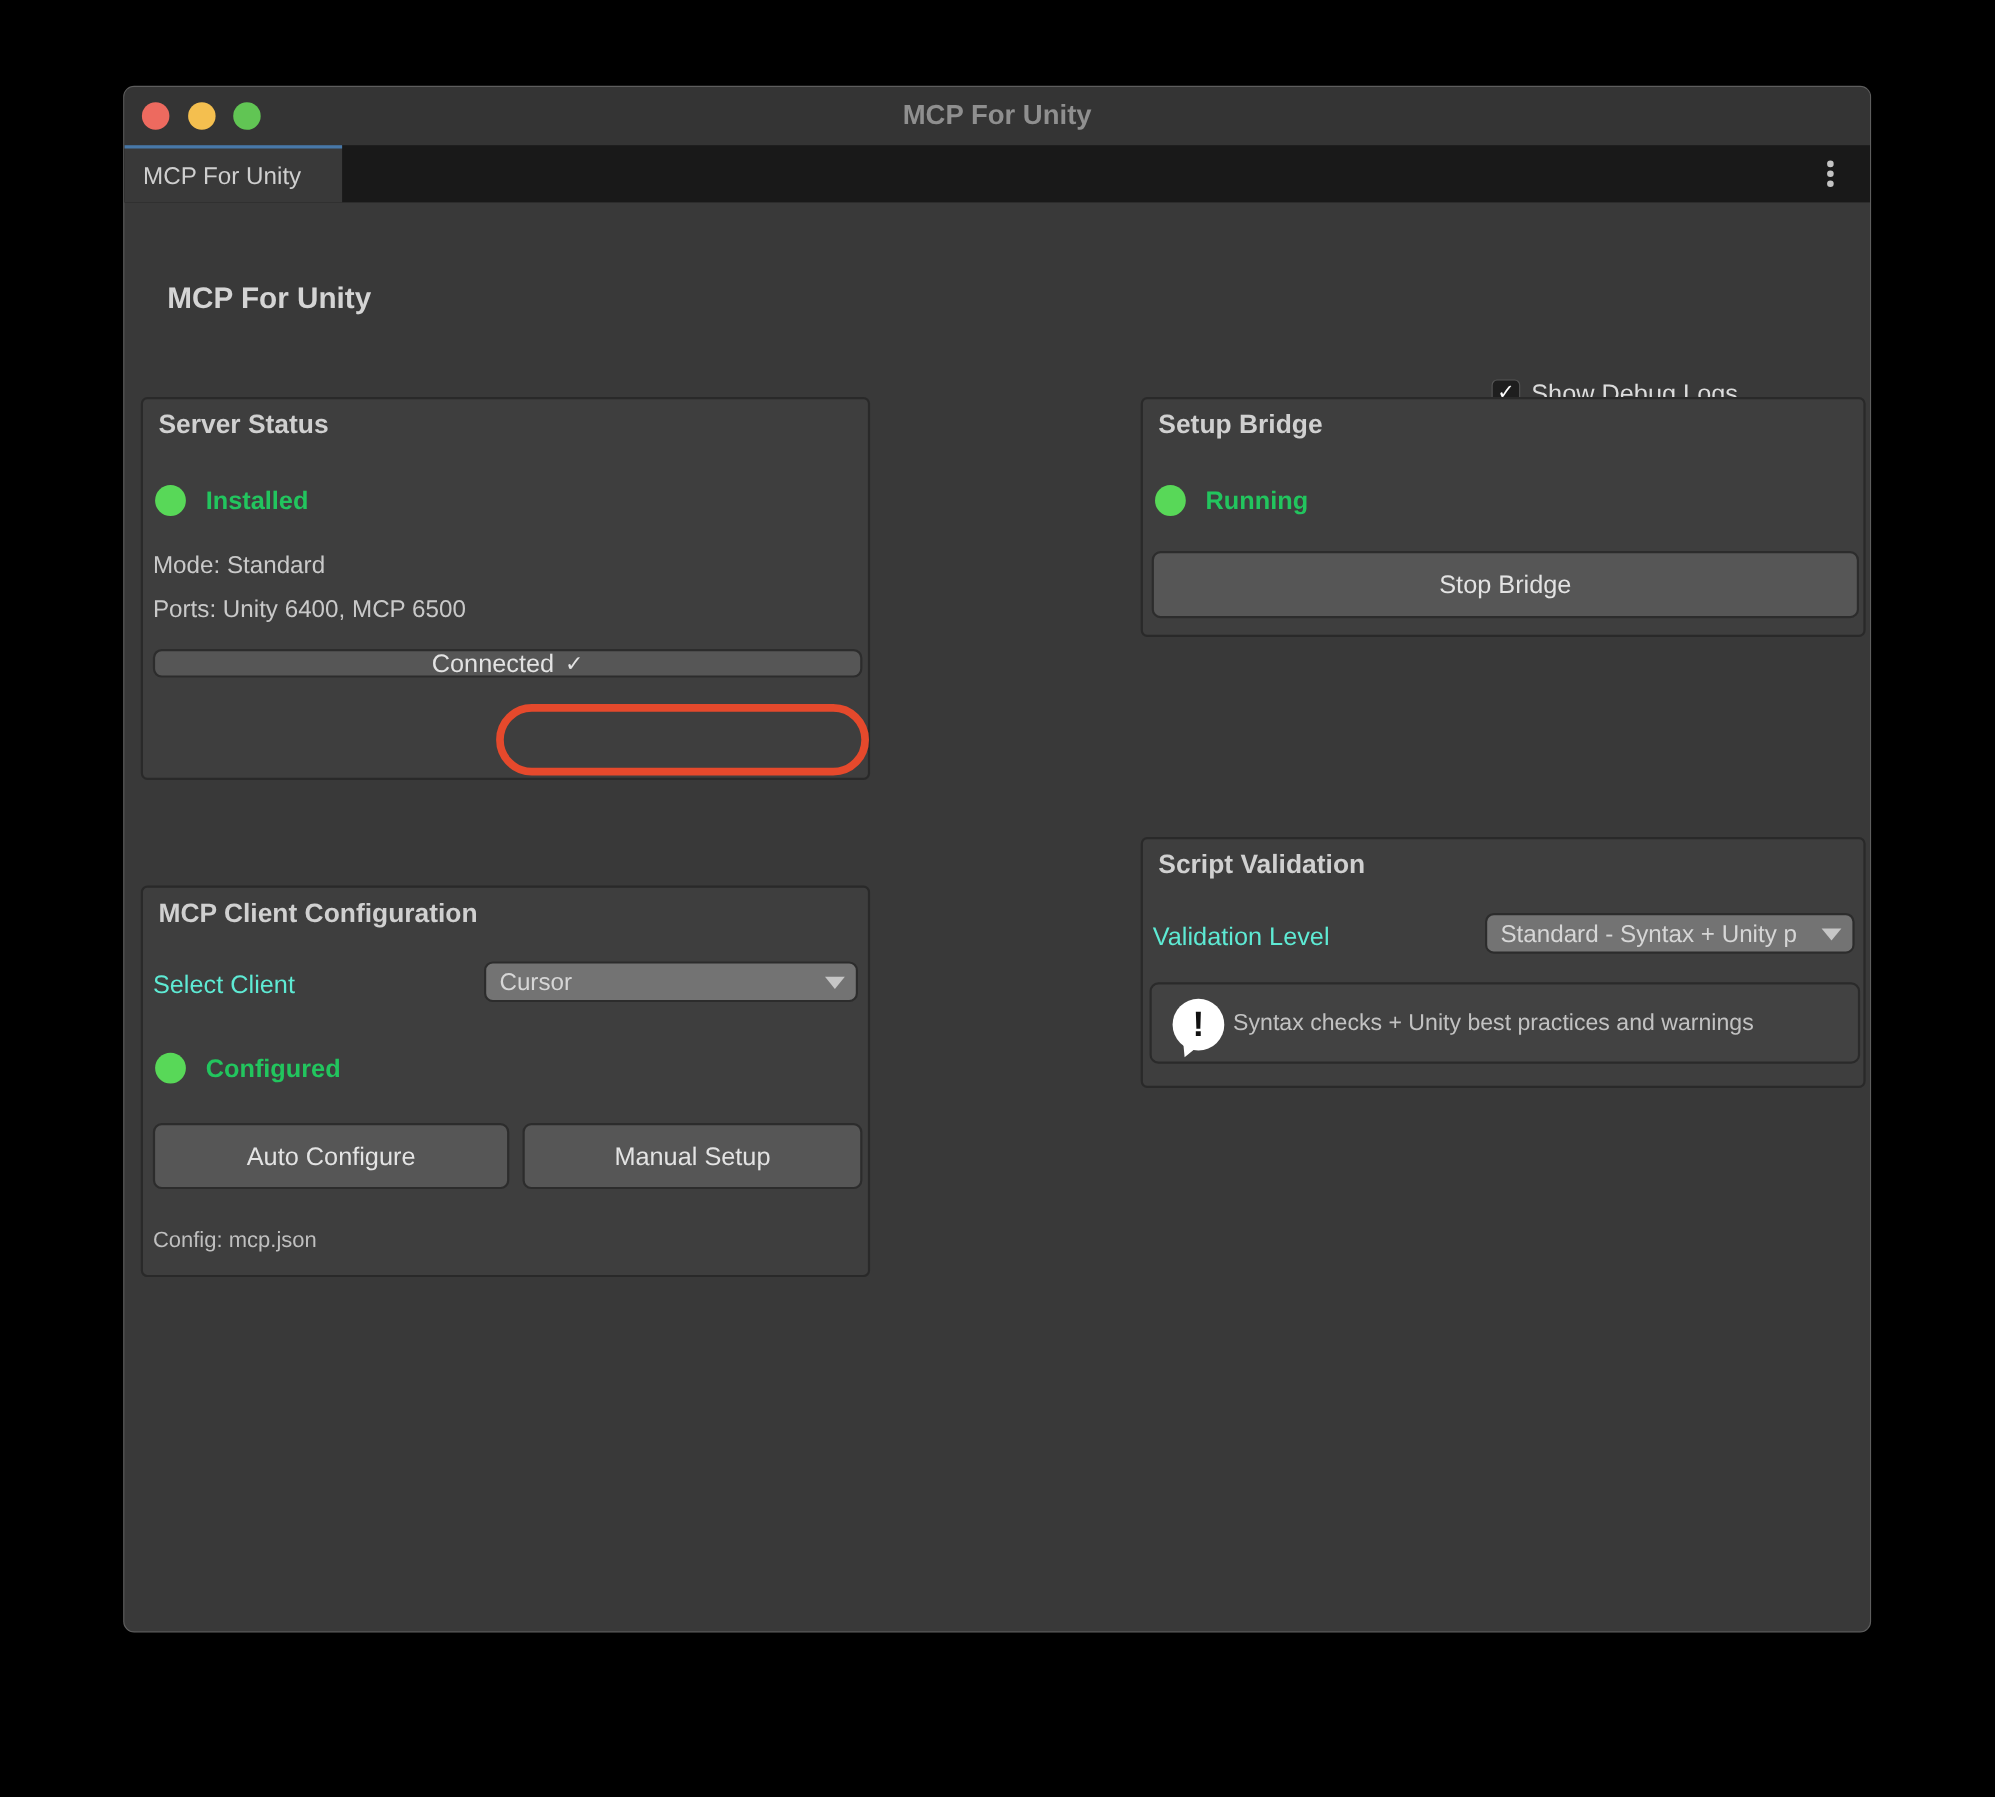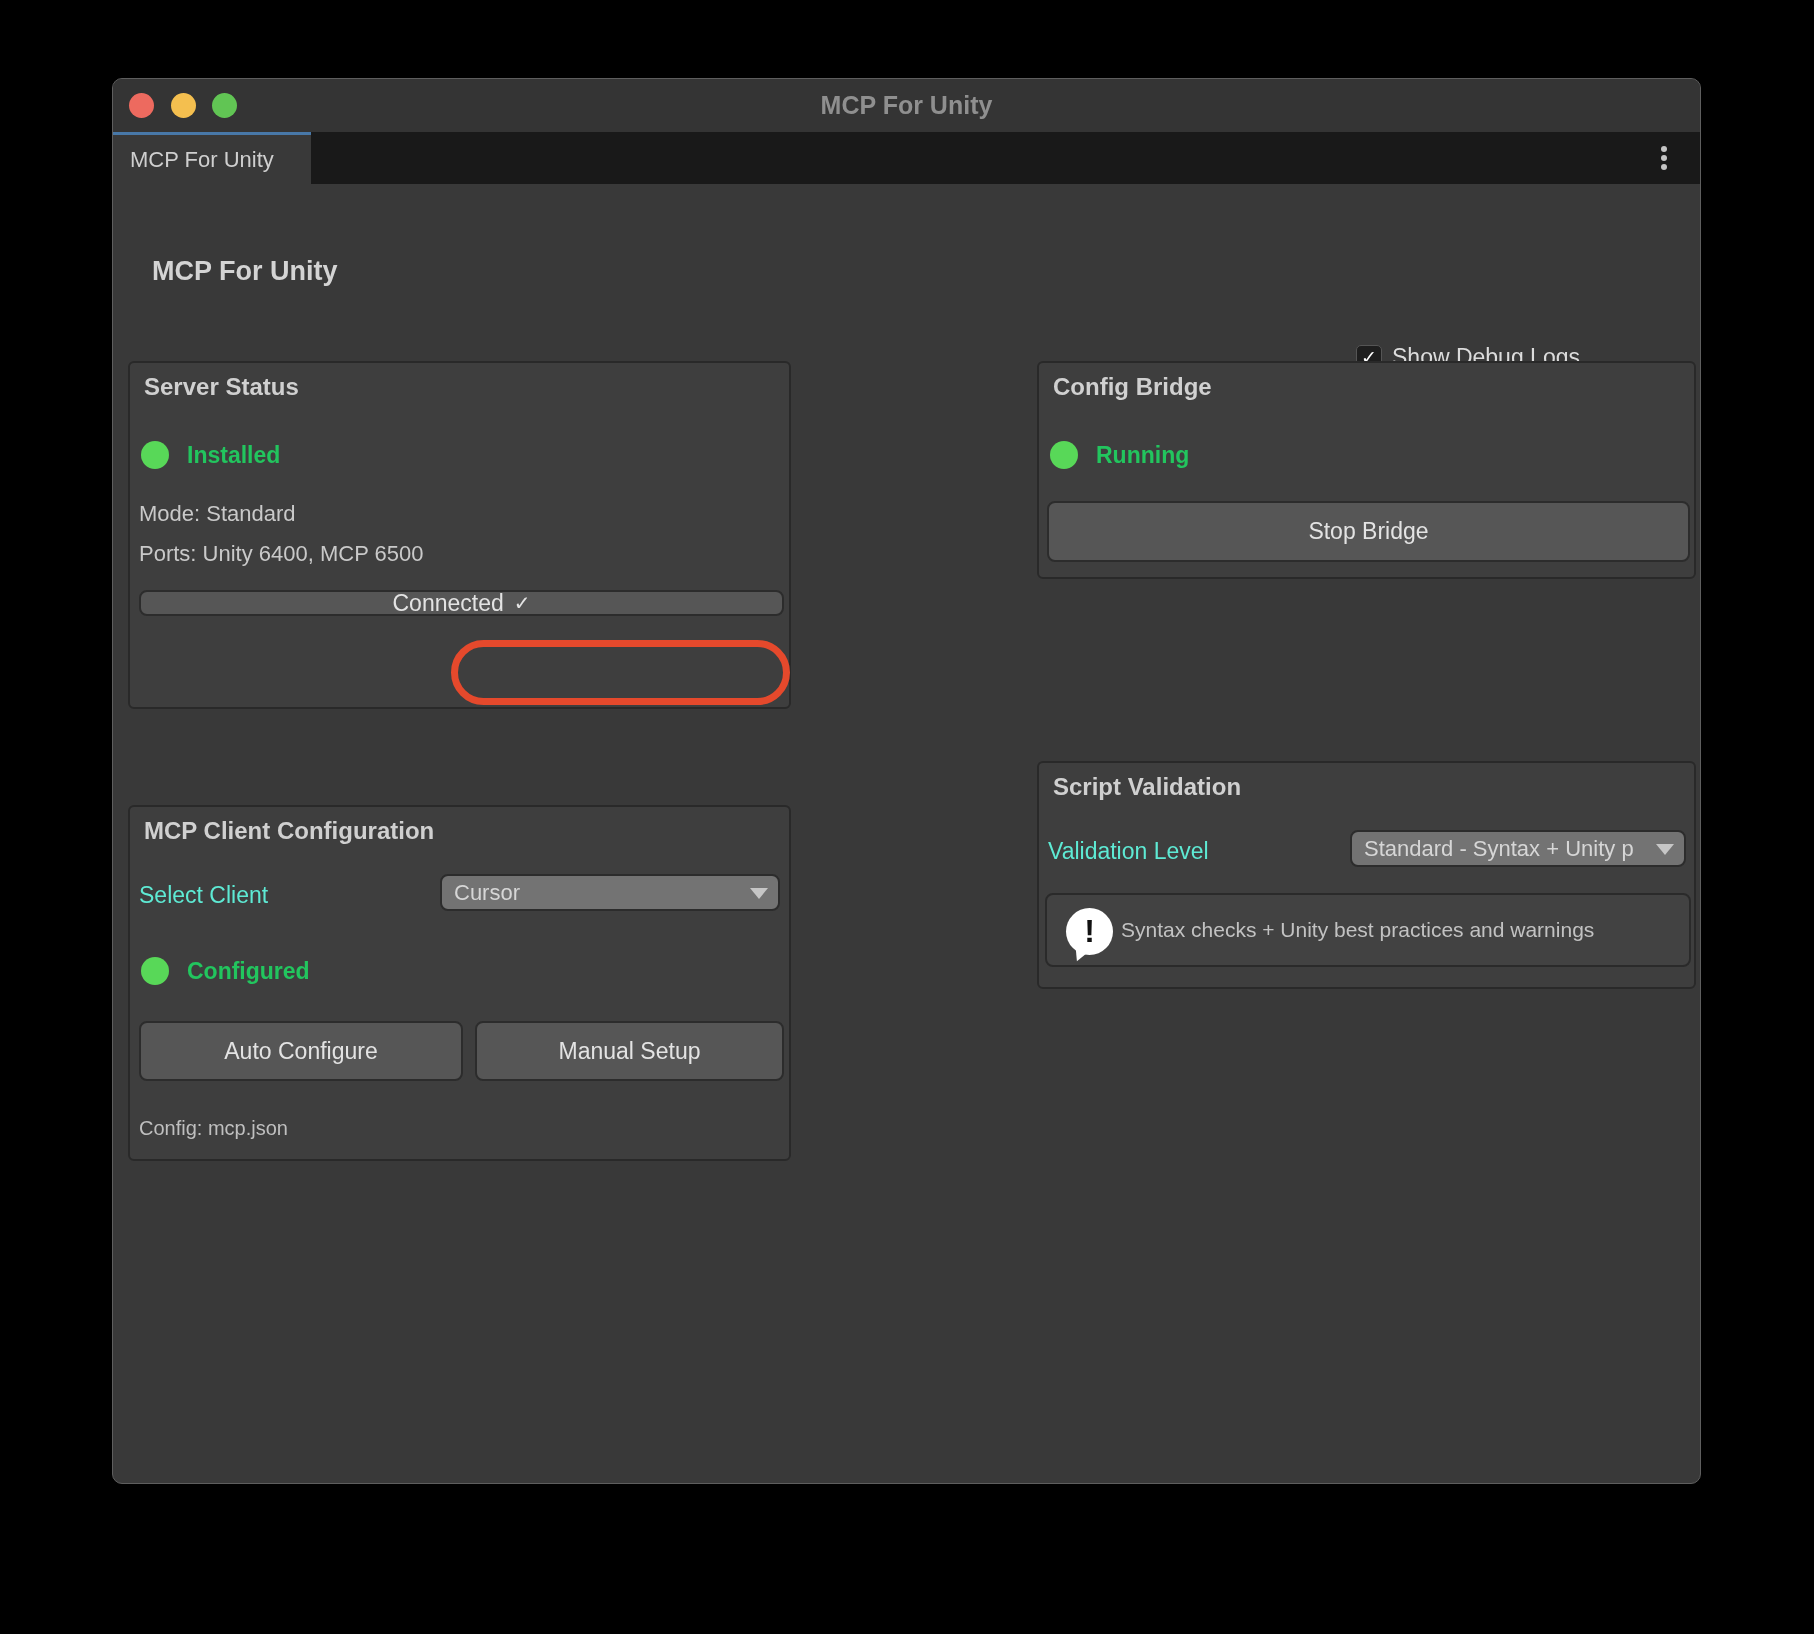--- a/index.html
+++ b/index.html
@@ -126,21 +126,21 @@
       <div class="body-text" style="top:138px;">Mode: Standard</div>
       <div class="body-text" style="top:178px;">Ports: Unity 6400, MCP 6500</div>
       <div class="btn" style="left:9px; top:227px; width:645px; height:26px; gap:10px;">
         <span>Connected</span>
         <span style="font-size:20px;">✓</span>
       </div>
       <div class="annotation" style="left:321px; top:277px; width:339px; height:65px;"></div>
     </div>
 
     <div class="panel p-bridge">
-      <div class="panel-title">Config Bridge</div>
+      <div class="panel-title">Setup Bridge</div>
       <div class="status-row" style="top:78px;">
         <span class="status-dot"></span>
         <span class="status-label">Running</span>
       </div>
       <div class="btn" style="left:8px; top:138px; width:643px; height:61px;">
         <span>Stop Bridge</span>
       </div>
     </div>
 
     <div class="panel p-client">

